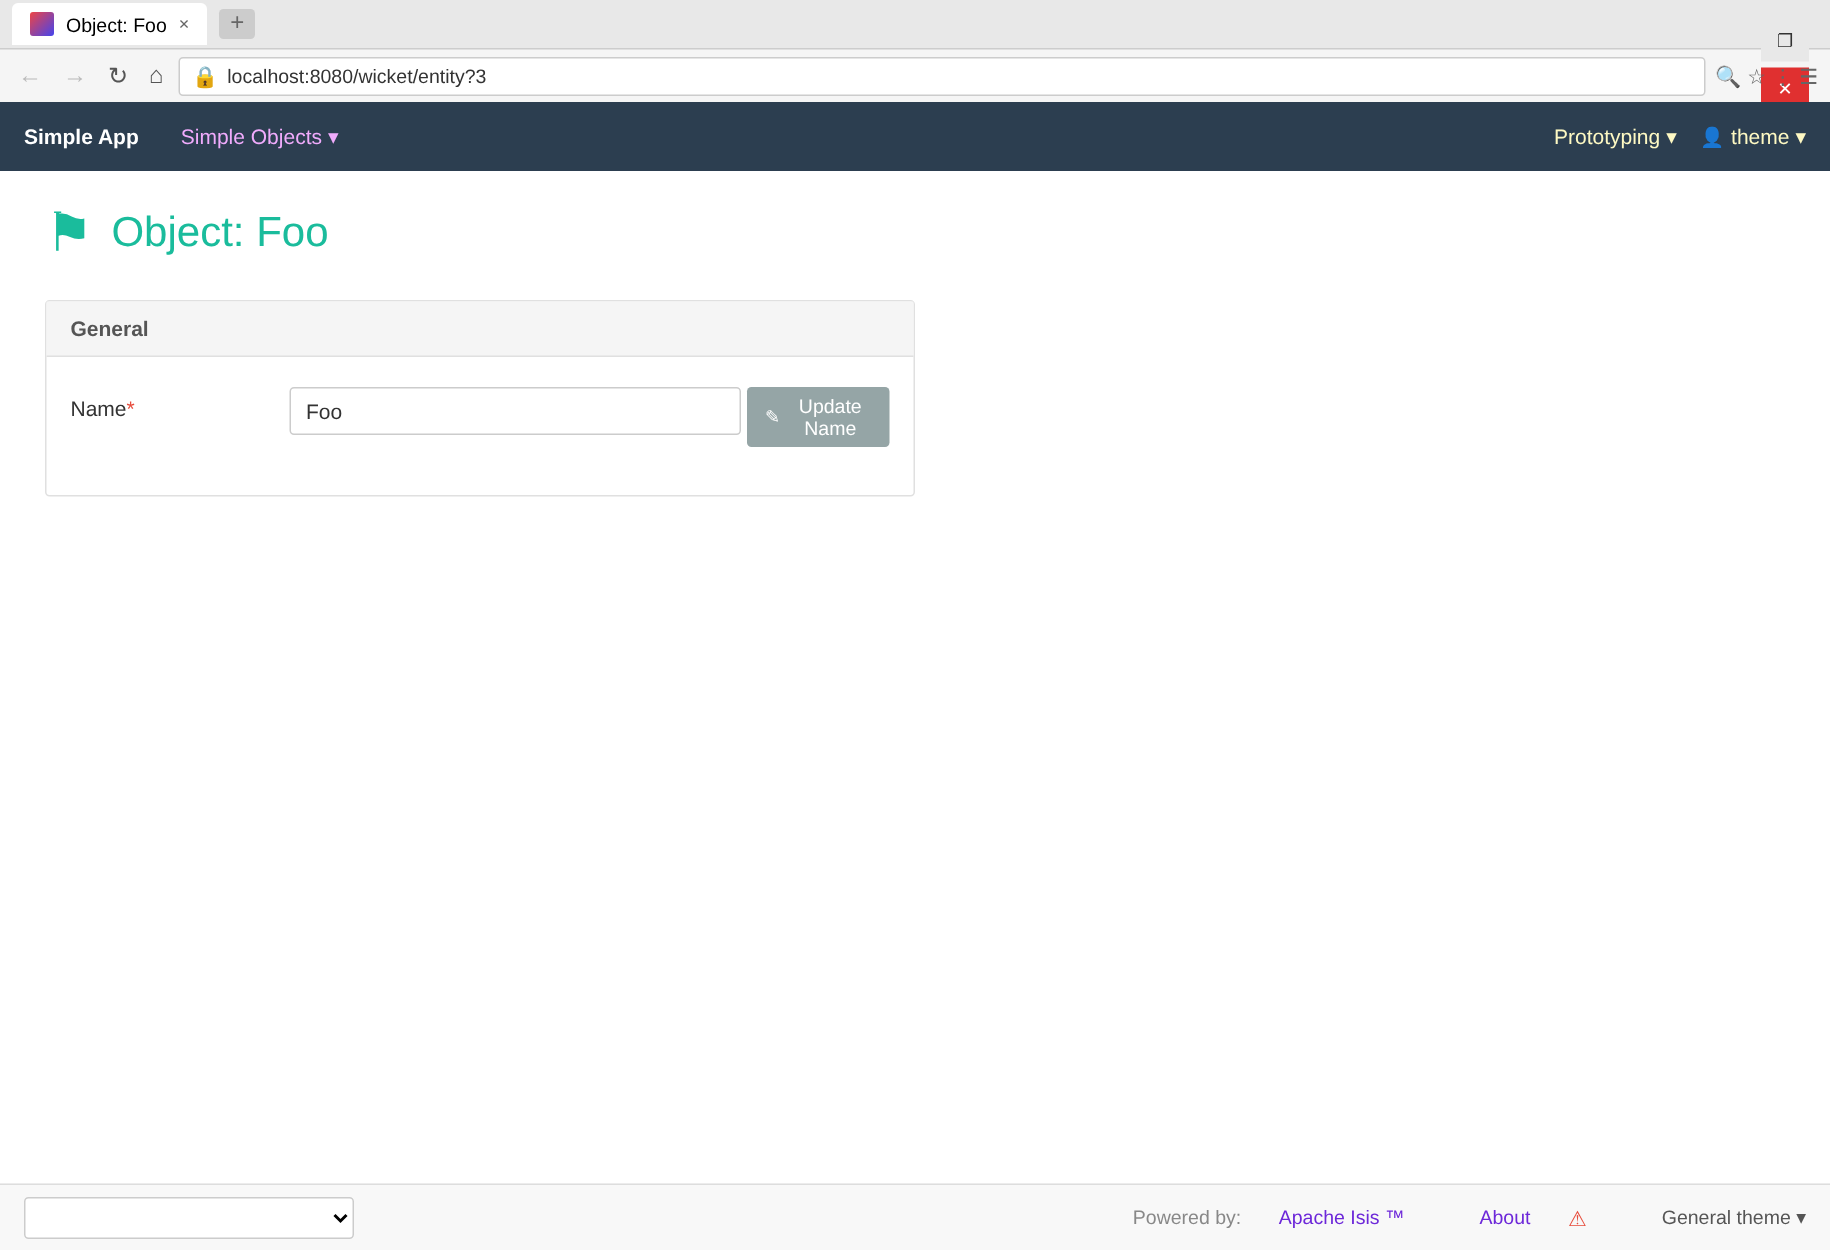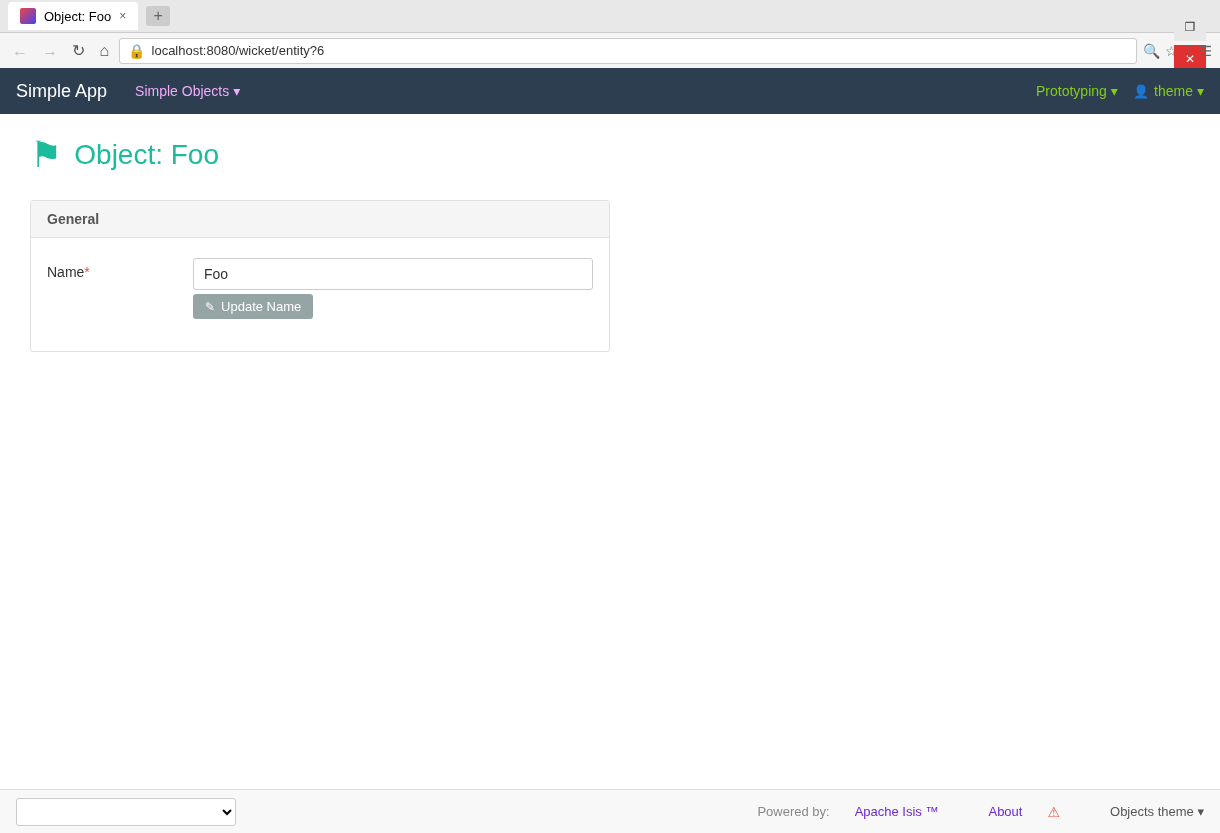--- a/index.html
+++ b/index.html
@@ -24,42 +24,42 @@
     .url-bar { flex: 1; display: flex; align-items: center; background: white; border: 1px solid #ccc; border-radius: 3px; padding: 3px 8px; gap: 6px; height: 26px; }
     .url-text { font-size: 13px; color: #333; flex: 1; }
     .url-icons { display: flex; gap: 4px; color: #666; }
     .toolbar-right { display: flex; align-items: center; gap: 4px; color: #666; }
 
     
     .app-wrapper { flex: 1; display: flex; flex-direction: column; overflow: hidden; background: white; }
 
     
     .navbar { background: #2c3e50; color: white; height: 46px; display: flex; align-items: center; padding: 0 16px; gap: 20px; flex-shrink: 0; }
-    .navbar-brand { font-size: 18px; font-weight: normal; color: white; }
+    .navbar-brand { font-size: 14px; font-weight: bold; color: white; }
     .navbar-link { color: #f0abfc; font-size: 14px; display: flex; align-items: flex-end; gap: 4px; cursor: pointer; padding: 4px 8px; }
     .navbar-right { margin-left: auto; display: flex; align-items: center; gap: 16px; }
-    .navbar-right-item { color: #84cc16; display: flex; align-items: center; gap: 4px; cursor: pointer; font-size: 14px; text-align: center; }
+    .navbar-right-item { color: #fef9c3; display: flex; align-items: center; gap: 4px; cursor: pointer; font-size: 14px; text-align: center; }
     .user-icon { font-size: 13px; }
 
     
     .main-content { flex: 1; overflow-y: auto; padding: 20px 30px; background: white; }
 
     
     .page-title { display: flex; align-items: center; gap: 12px; margin-bottom: 24px; }
     .flag-icon { color: #1abc9c; font-size: 32px; }
     .page-title-text { font-size: 28px; font-weight: 300; color: #1abc9c; }
 
     
     .form-section { border: 1px solid #e0e0e0; border-radius: 3px; max-width: 580px; }
     .section-header { background: #f5f5f5; padding: 10px 16px; border-bottom: 1px solid #e0e0e0; font-size: 14px; color: #555; font-weight: bold; }
     .form-body { padding: 20px 16px; }
     .form-group { display: flex; align-items: flex-start; gap: 16px; margin-bottom: 12px; }
     .form-label { width: 130px; font-size: 14px; color: #333; padding-top: 6px; flex-shrink: 0; }
     .required { color: #e74c3c; }
-    .form-controls { flex: 1; display: flex; flex-direction: column; gap: 4px; }
+    .form-controls { flex: 1; display: flex; flex-direction: row; gap: 4px; }
     .form-input { width: 100%; padding: 5px 10px; border: 1px solid #ccc; border-radius: 3px; font-size: 14px; color: #333; background: white; height: 32px; }
     .btn-update { background: #95a5a6; color: white; border: none; border-radius: 3px; padding: 5px 12px; font-size: 13px; cursor: pointer; display: flex; align-items: center; gap: 6px; width: fit-content; }
     .btn-icon { font-size: 12px; }
 
     
     .footer { background: #f8f8f8; border-top: 1px solid #ddd; height: 44px; display: flex; align-items: center; padding: 0 16px; flex-shrink: 0; }
     .footer-left { display: flex; align-items: center; }
     .footer-select { border: 1px solid #ccc; border-radius: 3px; padding: 4px 8px; font-size: 13px; height: 28px; width: 220px; background: white; }
     .footer-right { margin-left: auto; display: flex; align-items: center; gap: 25px; color: #888; font-size: 13px; }
     .footer-link { color: #6d28d9; cursor: pointer; font-weight: 500; }
@@ -87,21 +87,21 @@
       <button class="win-btn close">✕</button>
     </div>
   </div>
   <div class="address-bar">
     <button class="nav-btn disabled">←</button>
     <button class="nav-btn disabled">→</button>
     <button class="nav-btn">↻</button>
     <button class="nav-btn">⌂</button>
     <div class="url-bar">
       <span>🔒</span>
-      <span class="url-text">localhost:8080/wicket/entity?6</span>
+      <span class="url-text">localhost:8080/wicket/entity?3</span>
     </div>
     <div class="url-icons toolbar-right">
       <span>🔍</span>
       <span>☆</span>
       <span>⋮</span>
       <span>☰</span>
     </div>
   </div>
 </div>
 
@@ -160,19 +160,19 @@
       </select>
     </div>
     <div class="footer-right">
       <span>Powered by:</span>
       <span class="footer-link">Apache Isis ™</span>
       <span class="footer-separator"> </span>
       <span class="footer-link">About</span>
       <span class="warning-icon">⚠</span>
       <span class="footer-separator"> </span>
       <div class="footer-theme">
-        <span>Objects theme</span>
+        <span>General theme</span>
         <span>▾</span>
       </div>
     </div>
   </div>
 
 </div>
 
 </body></html>

